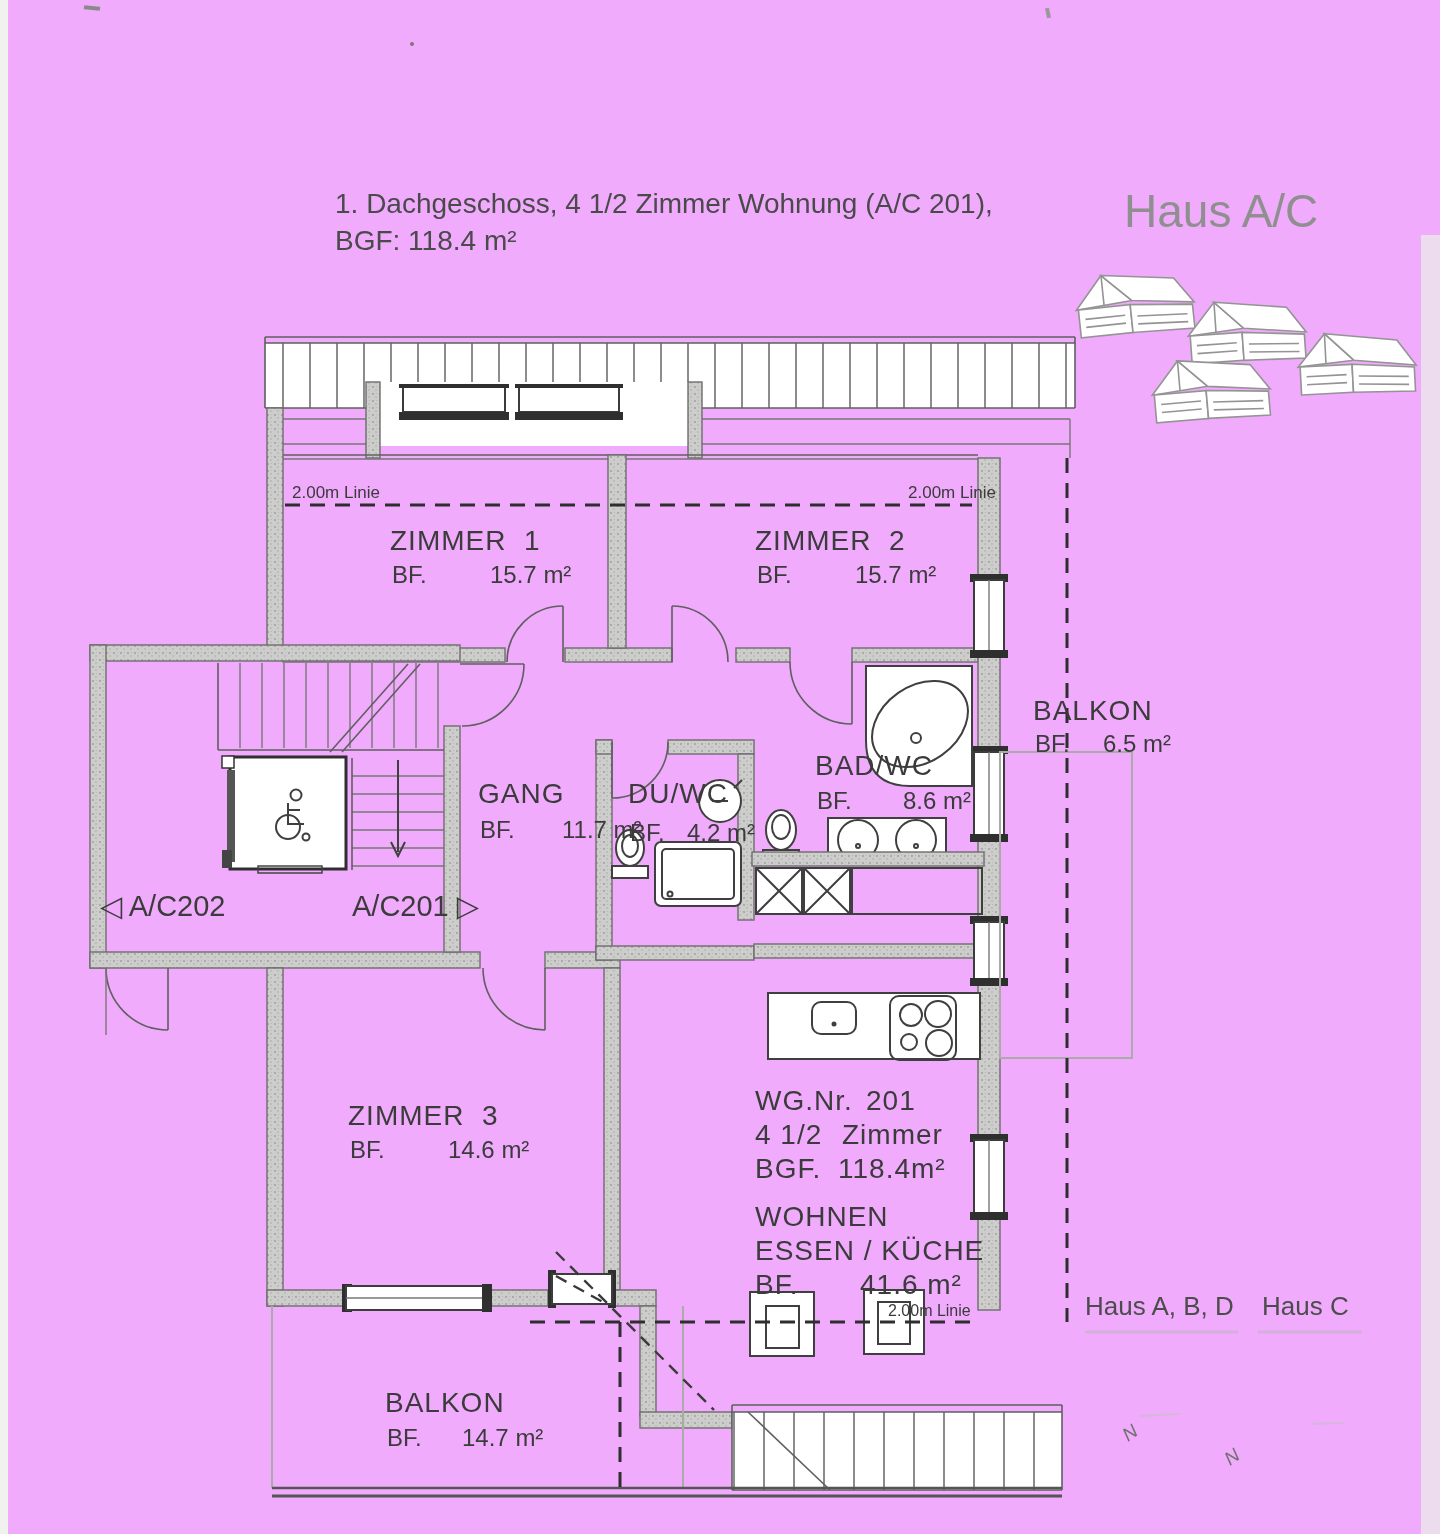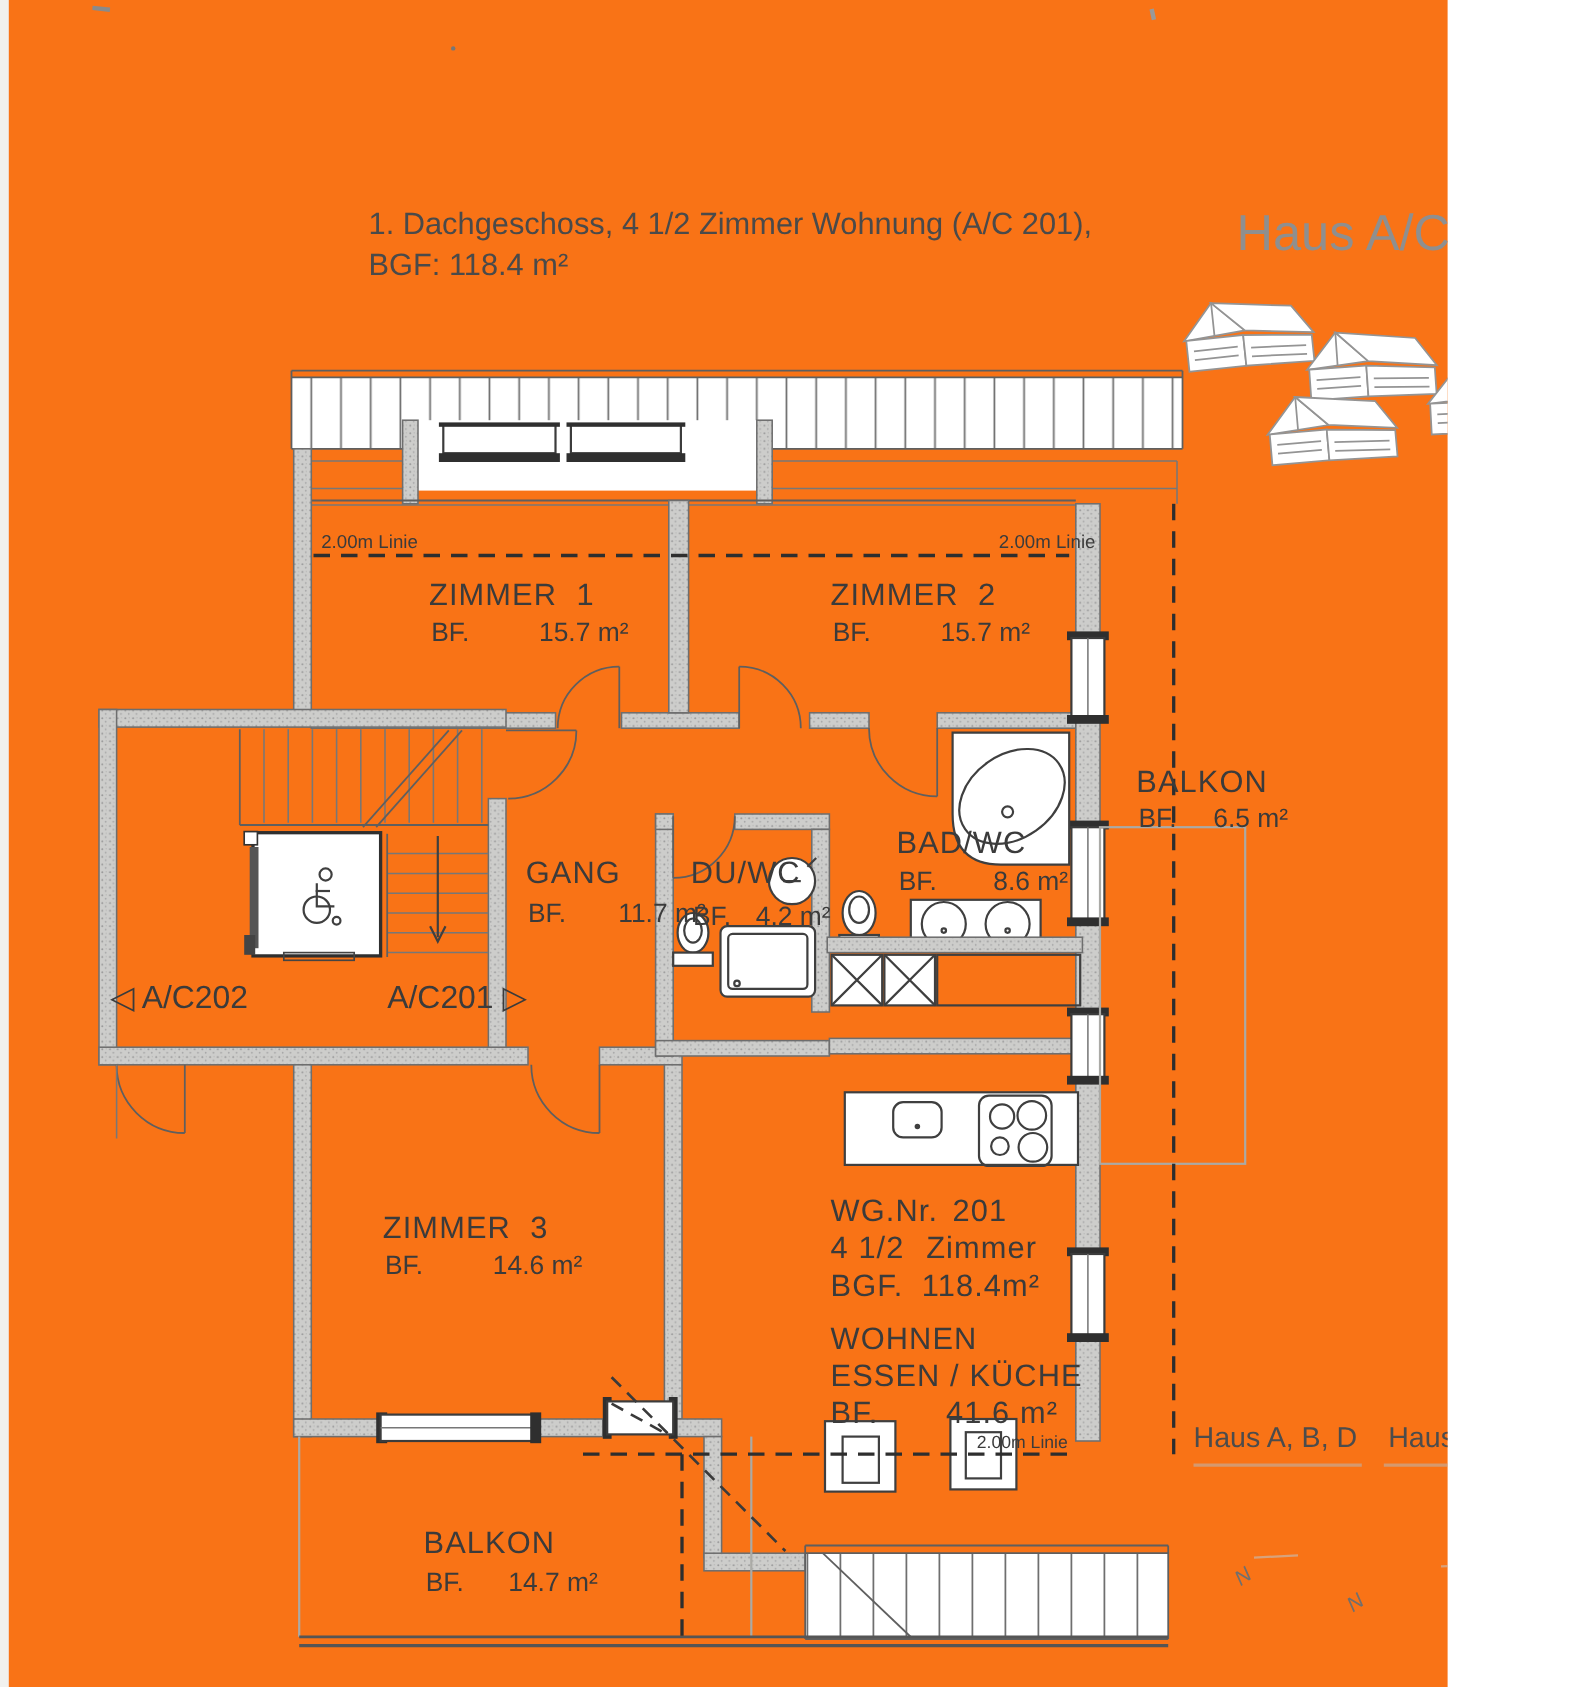--- a/index.html
+++ b/index.html
@@ -1,16 +1,16 @@
 <!DOCTYPE html>
 <html><head>
 <meta charset="utf-8">
 <style>
   html,body{margin:0;padding:0;background:#ffffff;}
-  #page{position:relative;width:1316px;height:1534px;background:#f97316;overflow:hidden;
+  #page{position:relative;width:1440px;height:1534px;background:#f0abfc;overflow:hidden;
         font-family:"Liberation Sans", sans-serif;}
   svg{position:absolute;left:0;top:0;}
   text{fill:#3b3b3b;font-family:"Liberation Sans", sans-serif;}
   .t-title{font-size:28px;fill:#4a4a4a;}
   .t-haus{font-size:46px;fill:#8f8f8f;}
   .t-room{font-size:28px;letter-spacing:1px;}
   .t-val{font-size:24px;}
   .t-ann{font-size:17px;}
   .t-ann2{font-size:16px;}
   .t-door{font-size:29px;}

